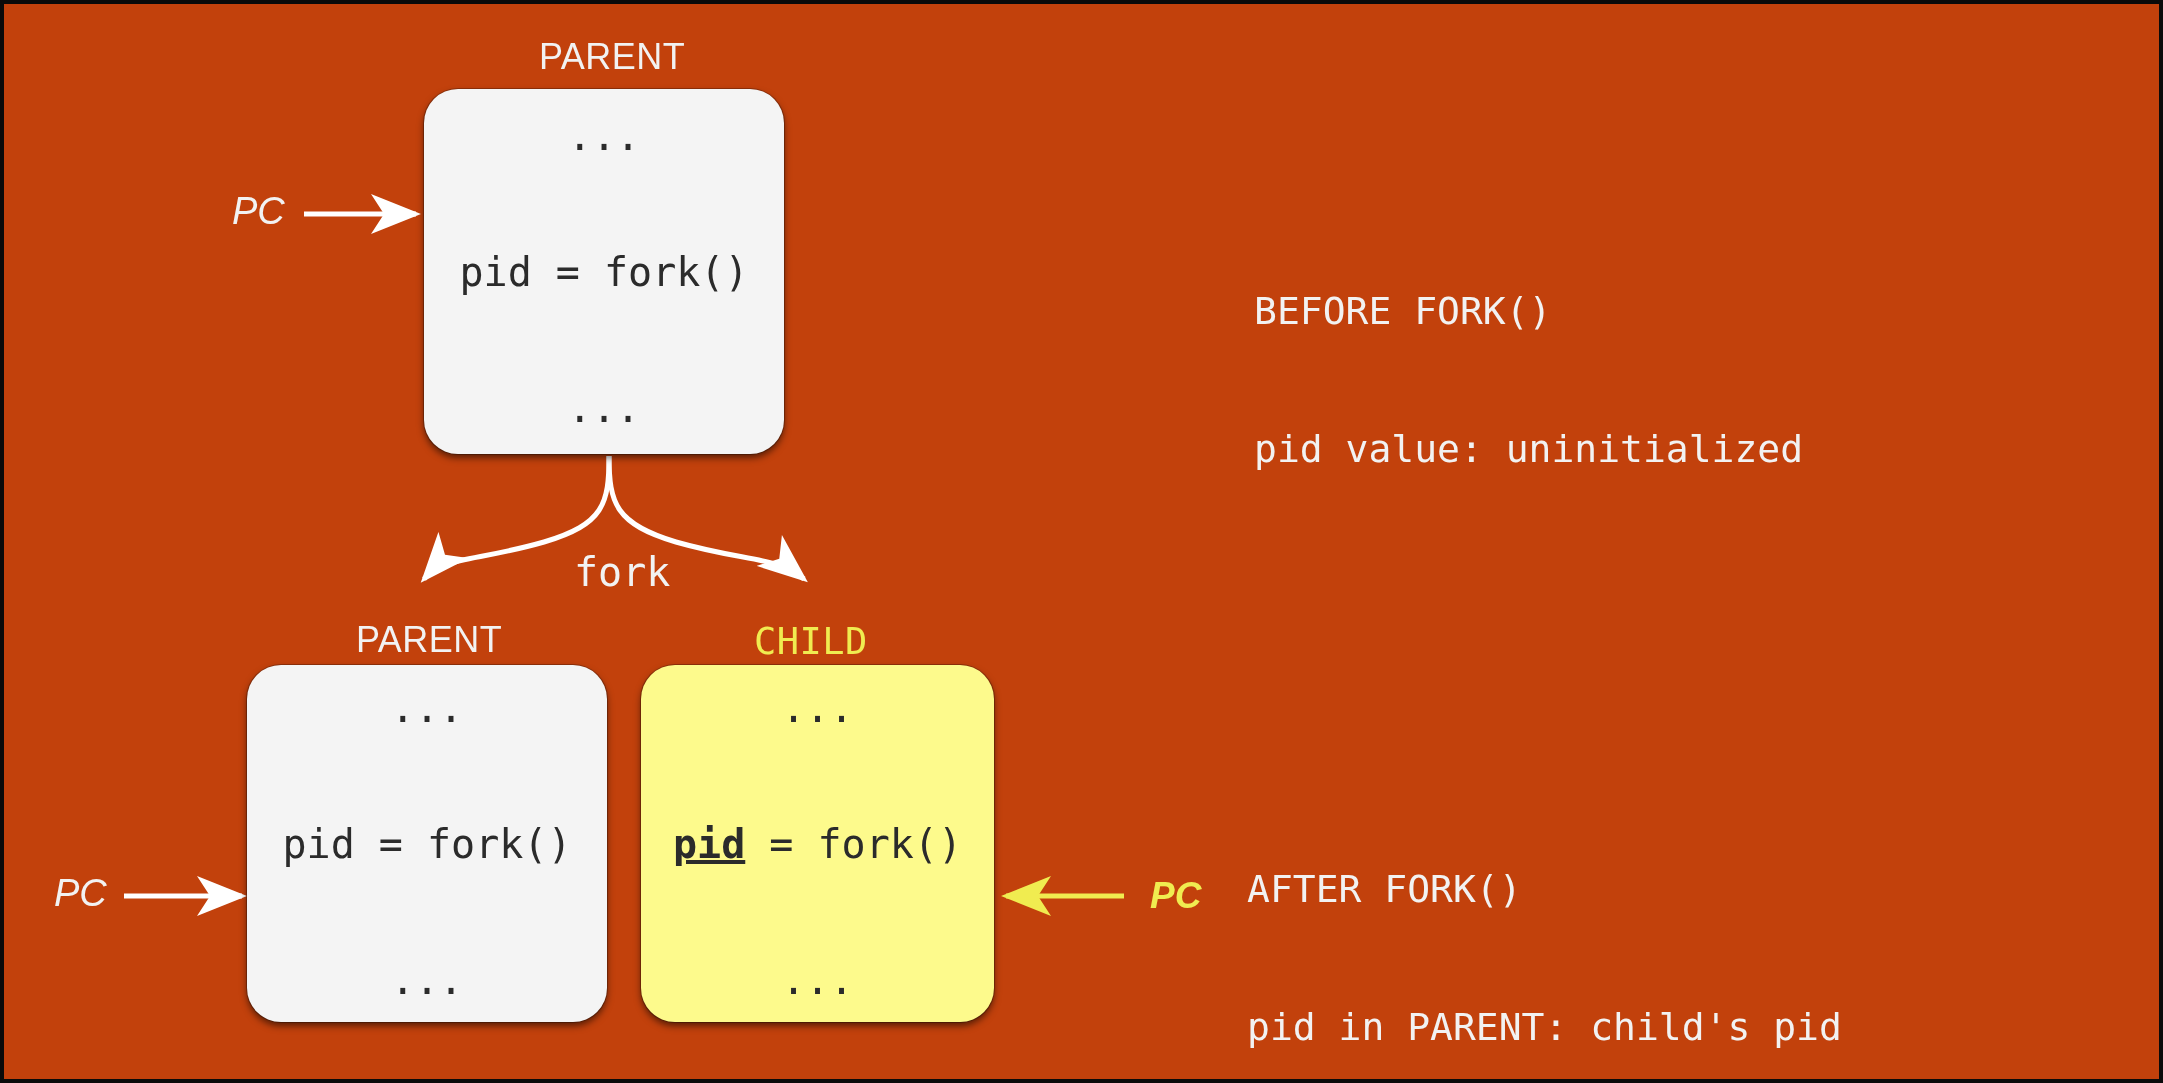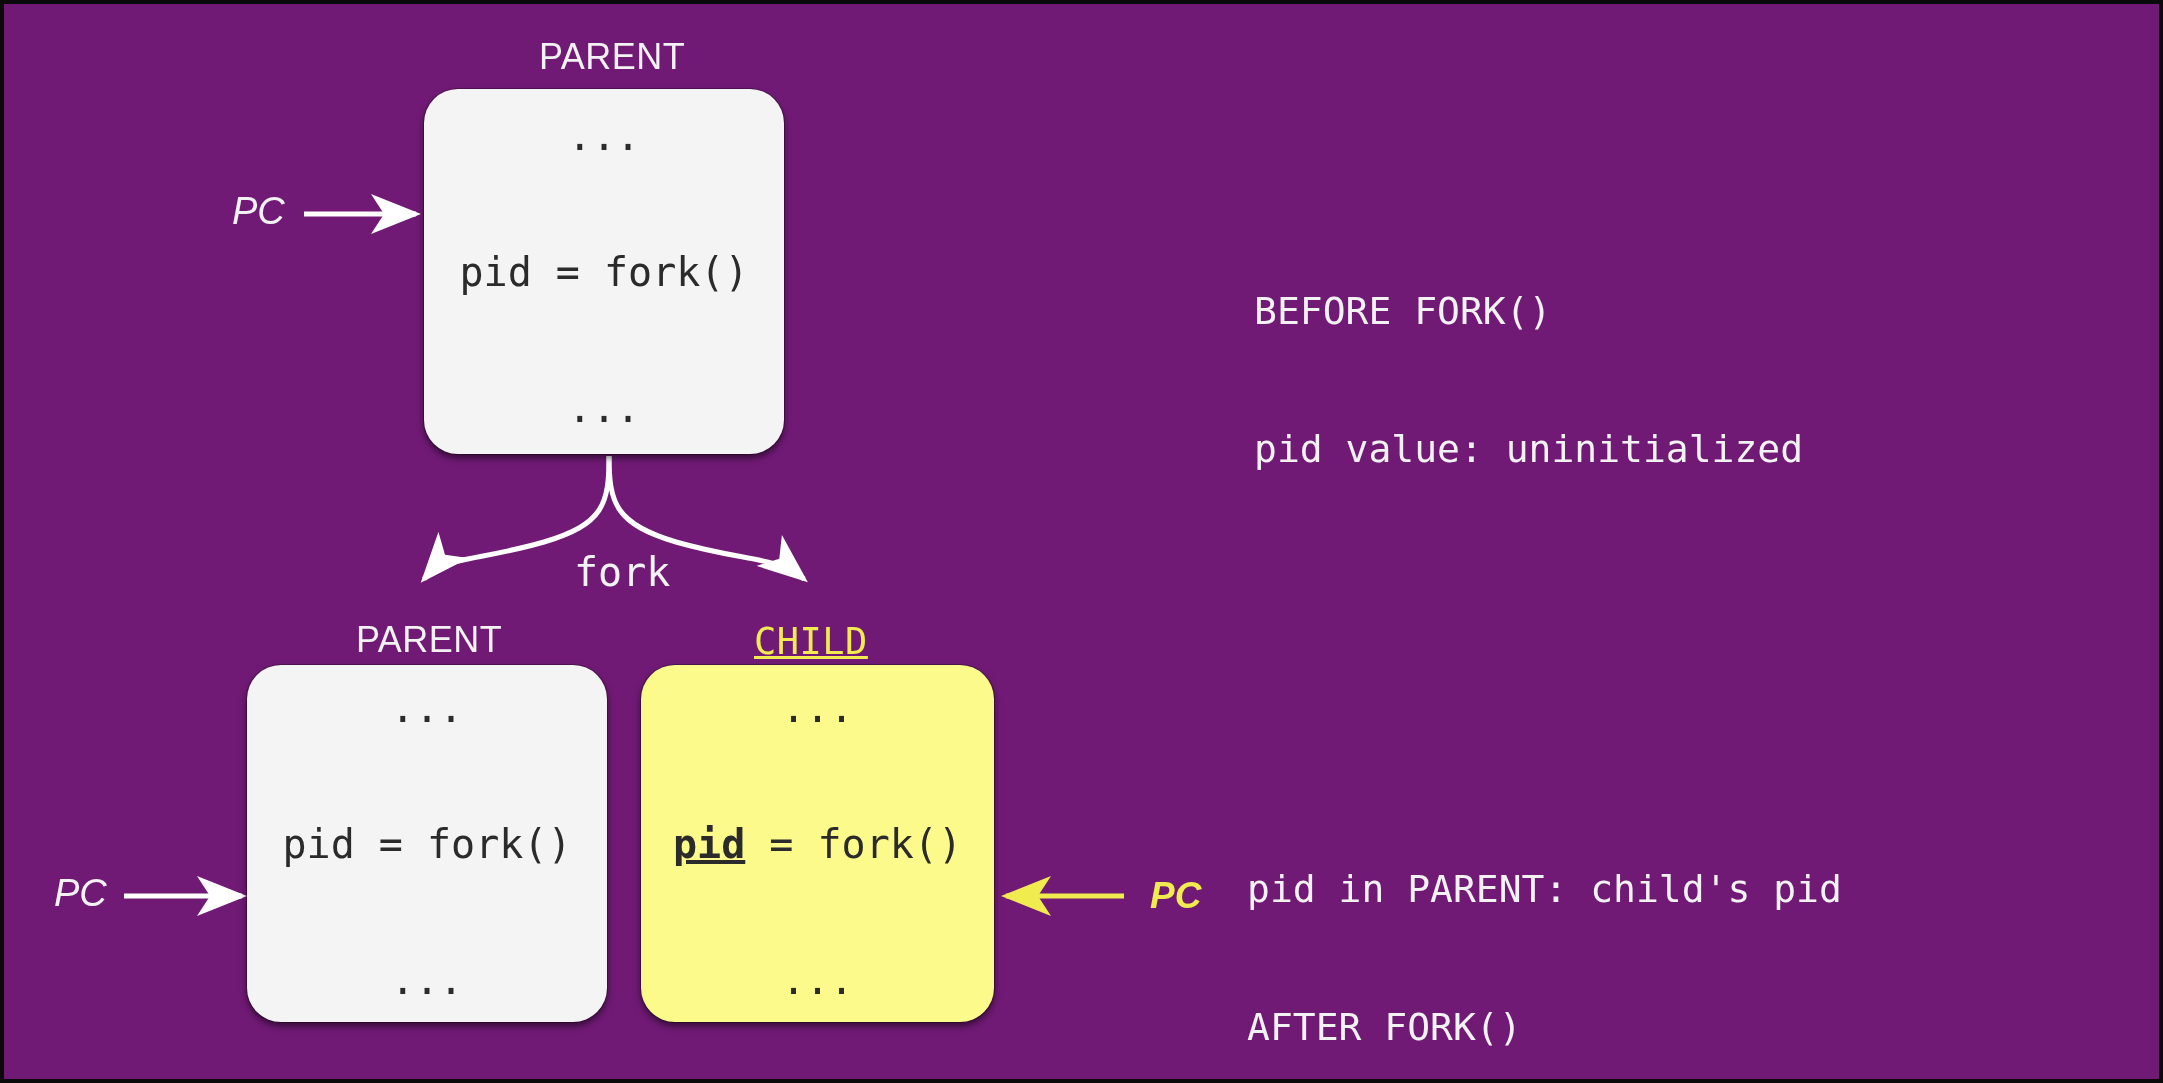--- a/index.html
+++ b/index.html
@@ -5,21 +5,21 @@
 <style>
   html, body {
     margin: 0;
     padding: 0;
     background: #000;
   }
   #canvas {
     position: relative;
     width: 2163px;
     height: 1083px;
-    background: #701a75;
+    background: #c2410c;
     border: 4px solid #0a0a0a;
     box-sizing: border-box;
     overflow: hidden;
     font-family: "Liberation Sans", sans-serif;
     -webkit-font-smoothing: antialiased;
   }
 
   
   .proc-box {
     position: absolute;
@@ -160,36 +160,36 @@
   <div class="pc-label" style="left:50px; top:868px;">PC</div>
 
   <div class="proc-box light" style="left:243px; top:661px; width:360px; height:357px;">
     <div class="code">
       <span class="ln">...</span>
       <span class="ln">pid = fork()</span>
       <span class="ln">...</span>
     </div>
   </div>
 
-  <div class="caption mono" style="left:750px; top:616px;text-decoration:underline;">CHILD</div>
+  <div class="caption mono" style="left:750px; top:616px;">CHILD</div>
 
   <div class="pc-label accent" style="left:1146px; top:871px;">PC</div>
 
   <div class="proc-box child" style="left:637px; top:661px; width:353px; height:357px;">
     <div class="code">
       <span class="ln">...</span>
       <span class="ln"><span class="bold">pid</span><span> = fork()</span></span>
       <span class="ln">...</span>
     </div>
   </div>
 
   <div class="note" style="left:1250px; top:192px;">
     <span class="ln">BEFORE FORK()</span>
     <span class="ln">pid value: uninitialized</span>
   </div>
 
   <div class="note" style="left:1243px; top:770px;">
+    <span class="ln">AFTER FORK()</span>
     <span class="ln">pid in PARENT: child's pid</span>
-    <span class="ln">AFTER FORK()</span>
     
   </div>
 
 </div>
 
 </body></html>

